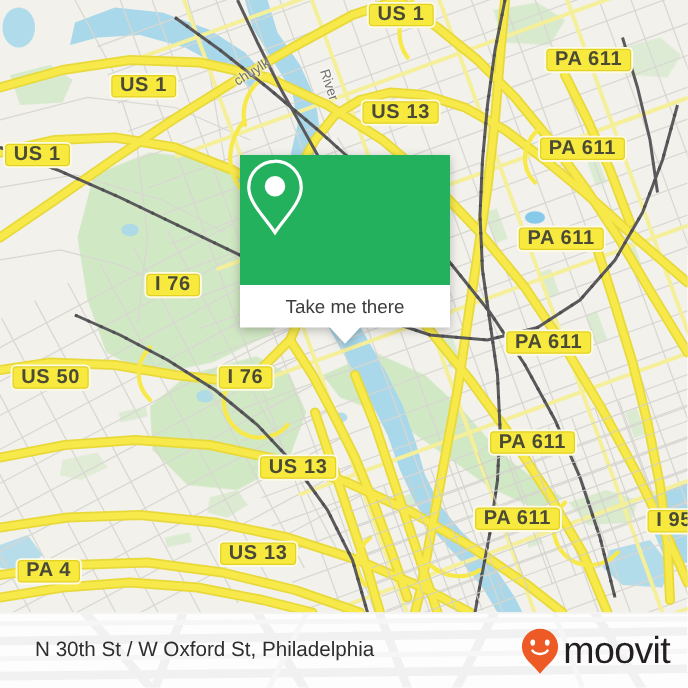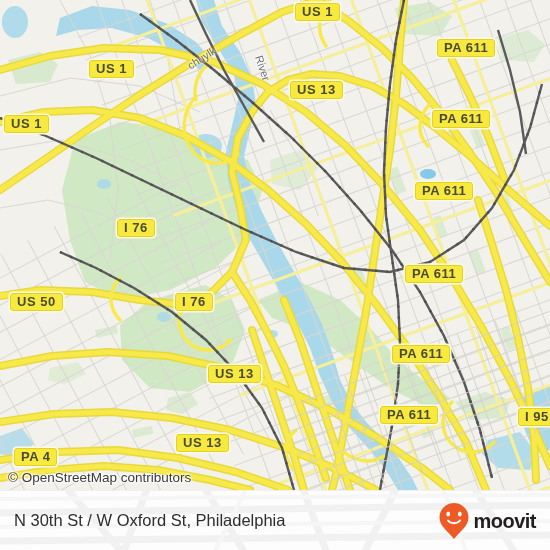--- a/index.html
+++ b/index.html
@@ -20,21 +20,21 @@
   }
   #map svg { position:absolute; left:0; top:0; }
 
   
   .shield {
     position: absolute;
     background: #f7e93e;
     border: 1.5px solid #e3d225;
     border-radius: 3px;
     color: #4a4a36;
-    font-size: 13px;
+    font-size: 16px;
     font-weight: bold;
     letter-spacing: 0.5px;
     padding: 2px 6px 3px 6px;
     line-height: 11px;
     white-space: nowrap;
     box-shadow: 0 0 0 1.5px #fdfbe6;
     font-family: "Liberation Sans", sans-serif;
   }
   .citylabel {
     position: absolute;
@@ -100,36 +100,36 @@
   #footer {
     position: absolute; left:0; top:490px; width:550px; height:60px;
     background: #fdfdfd;
     overflow:hidden;
     border-top: 1px solid #f0f0f0;
   }
   #footer-wm { position:absolute; left:0; top:0; opacity:1; }
   #footer-inner {
     position:relative; z-index:3;
     display:flex; align-items:center; height:100%;
-    padding: 0 14px 0 14px;
+    padding: 0 14px 0 28px;
     justify-content: space-between;
   }
   #footer-title {
     font-size: 16.5px;
     color: #2e2e2e;
     font-family: "Liberation Sans", sans-serif;
     white-space: nowrap;
   }
   #brand { display:flex; align-items:center; gap:2px; }
   #brand-text {
-    font-size: 20px;
+    font-size: 30px;
     color: #231f20;
     letter-spacing: -0.5px;
     font-family: "Liberation Sans", sans-serif;
-    font-weight: bold;
+    font-weight: normal;
     line-height: 30px;
   }
 </style>
 </head>
 <body>
 
 <div id="root">
 
   <div id="map">
 
@@ -374,22 +374,33 @@
     <div class="shield" style="left:405px;  top:265px;">PA 611</div>
     <div class="shield" style="left:10px;   top:293px;">US 50</div>
     <div class="shield" style="left:175px;  top:293px;">I 76</div>
     <div class="shield" style="left:392px;  top:345px;">PA 611</div>
     <div class="shield" style="left:208px;  top:365px;">US 13</div>
     <div class="shield" style="left:380px;  top:406px;">PA 611</div>
     <div class="shield" style="left:518px;  top:408px;">I 95</div>
     <div class="shield" style="left:176px;  top:434px;">US 13</div>
     <div class="shield" style="left:14px;   top:448px;">PA 4</div>
 
-    <div id="attrib">© OpenStreetMap contributors</div>
-
+
+    <div id="popup">
+      <div id="popup-green">
+        <svg width="56" height="68" viewBox="0 0 56 68">
+          <path d="M28 5 C16.4 5 7 14.4 7 26 C7 38 20 50 28 62 C36 50 49 38 49 26 C49 14.4 39.6 5 28 5 Z" fill="none" stroke="#ffffff" stroke-width="2.6"></path>
+          <circle cx="28" cy="25" r="8.2" fill="#ffffff"></circle>
+        </svg>
+      </div>
+      <div id="popup-white">
+        <span id="popup-label">Take me there</span>
+        <div id="popup-tail"></div>
+      </div>
+    </div>
 
   </div>
 
   <div id="footer">
     <svg id="footer-wm" width="550" height="60" viewBox="0 0 550 60">
       <g stroke="#f1f1f1" stroke-width="7" fill="none">
         <path d="M60,-10 L130,70"></path>
         <path d="M150,-10 L120,70"></path>
         <path d="M200,-10 L250,70"></path>
         <path d="M300,-10 L330,70"></path>

